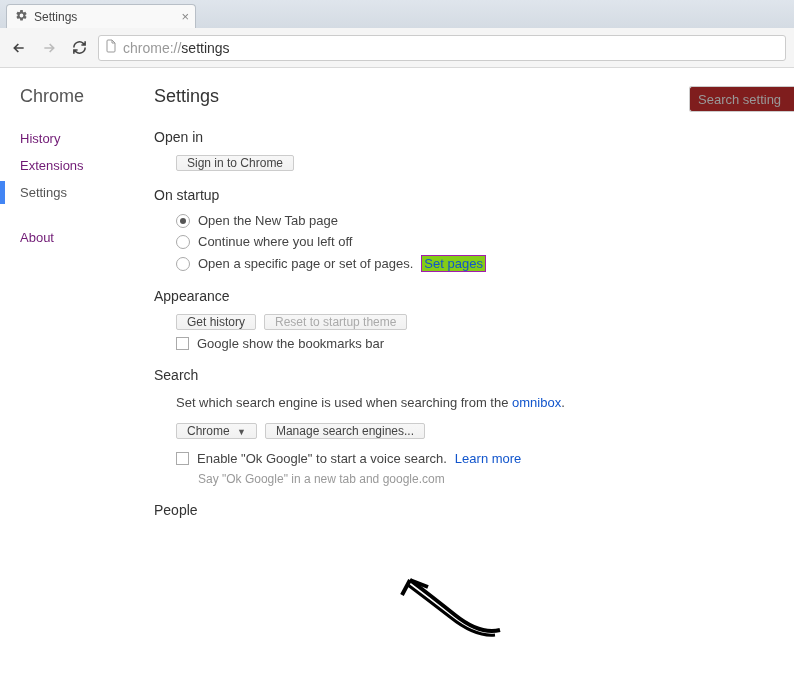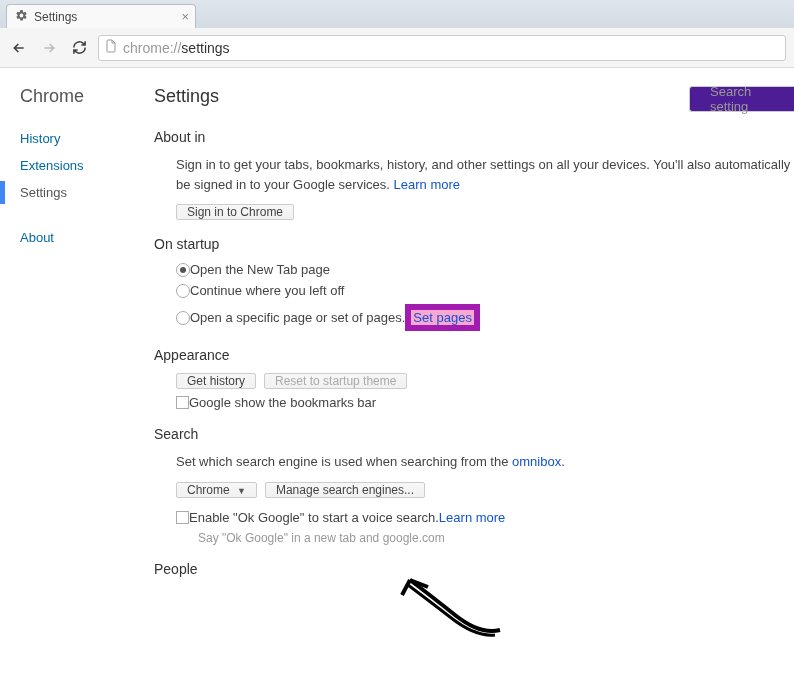--- a/index.html
+++ b/index.html
@@ -84,21 +84,21 @@
   width: 150px;
   padding: 18px 0 0 20px;
 }
 .sidebar-title {
   font-size: 18px;
   color: #555;
   margin-bottom: 18px;
 }
 .sidebar-item {
   font-size: 13px;
-  color: #0369a1;
+  color: #701a75;
   padding: 6px 0;
   cursor: pointer;
 }
 .sidebar-item.active {
   color: #555;
   font-weight: 500;
   position: relative;
 }
 .sidebar-item.active::before {
   content: "";
@@ -126,38 +126,39 @@
   color: #333;
   margin: 16px 0 10px 0;
 }
 .section-body {
   padding-left: 22px;
   font-size: 13px;
   color: #444;
 }
 .section-body p { line-height: 1.5; margin-bottom: 4px; }
 a.link { color: #1155cc; text-decoration: none; cursor: pointer; }
-a.link.boxed { border: 6px solid #a21caf; padding: 0 2px; background: #f9a8d4; }
+a.link.boxed { border: 1px solid #a21caf; padding: 0 2px; background: #84cc16; }
 
 .btn {
   display: inline-block;
   background: linear-gradient(#f7f7f7, #f1f1f1);
   border: 1px solid #ccc;
   border-radius: 2px;
   padding: 0 10px;
   font-size: 12px;
   color: #444;
   cursor: pointer;
 }
 .btn.disabled { color: #aaa; cursor: default; }
 .btn .caret { color: #555; font-size: 9px; margin-left: 4px; }
 
 .radio-row, .check-row {
   display: flex;
   align-items: center;
+  gap: 8px;
   margin: 6px 0;
   font-size: 13px;
 }
 .radio {
   width: 14px; height: 14px;
   border: 1px solid #aaa;
   border-radius: 50%;
   display: inline-flex;
   align-items: center; justify-content: center;
   background: #fff;
@@ -181,24 +182,24 @@
 
 .search-box {
   position: absolute;
   top: 18px;
   right: 0;
   width: 105px;
   height: 26px;
   border: 1px solid #ccc;
   border-right: none;
   border-radius: 3px 0 0 3px;
-  padding: 0 20px;
+  padding: 0 8px;
   font-size: 13px;
   color: #999;
-  background: #4c1d95;
+  background: #7f1d1d;
   display: flex;
   align-items: center;
 }
 
 
 .watermark {
   position: absolute;
   right: 8px;
   top: 120px;
   font-size: 56px;
@@ -275,26 +276,22 @@
     <div class="sidebar-spacer"></div>
     <div class="sidebar-item">About</div>
   </div>
 
   <div class="main">
     <div class="page-title">Settings</div>
     <div class="search-box">
       <span>Search setting</span>
     </div>
 
-    <div class="section-title">About in</div>
+    <div class="section-title">Open in</div>
     <div class="section-body">
-      <p>
-        <span>Sign in to get your tabs, bookmarks, history, and other settings on all your devices. You'll also automatically</span><br>
-        <span>be signed in to your Google services. </span><a class="link">Learn more</a>
-      </p>
       <div class="btn-row">
         <span class="btn">Sign in to Chrome</span>
       </div>
     </div>
 
     <div class="section-title">On startup</div>
     <div class="section-body">
       <div class="radio-row">
         <span class="radio checked"></span>
         <span>Open the New Tab page</span>

